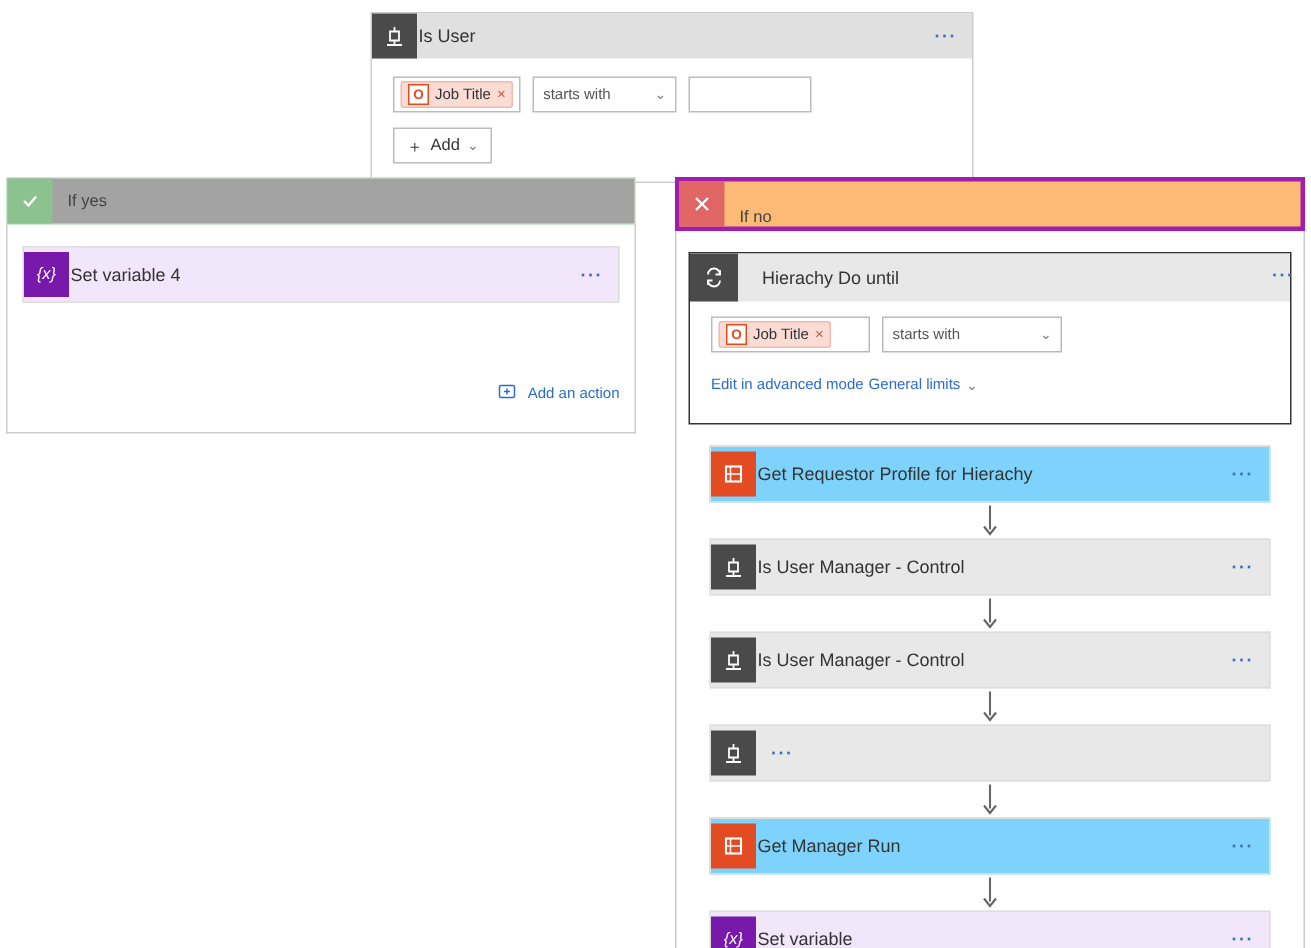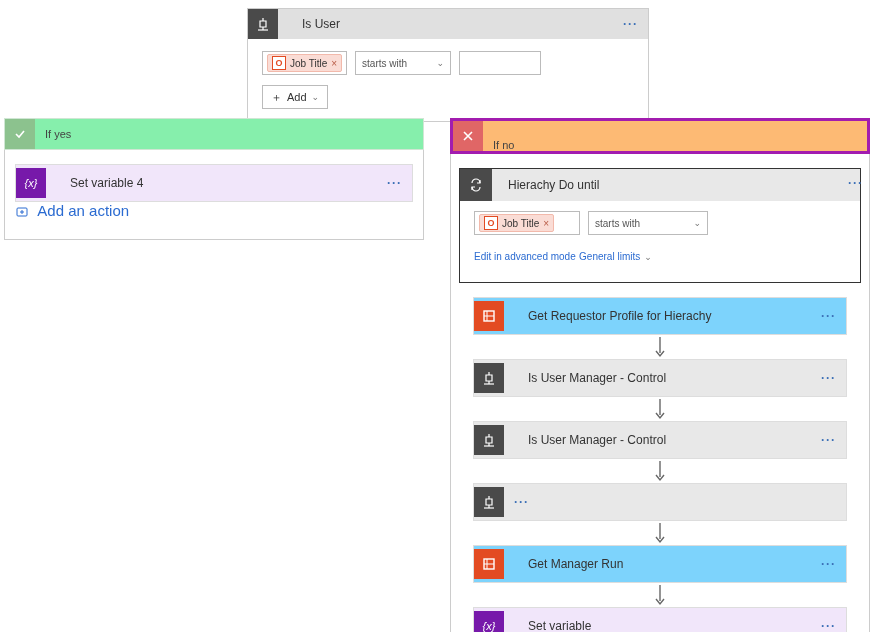--- a/index.html
+++ b/index.html
@@ -3,46 +3,46 @@
 <meta charset="utf-8">
 <style>
 html,body{margin:0;padding:0;font-family:"Segoe UI",Arial,sans-serif;font-size:12px;color:#333;background:#fff}
 .canvas{position:relative;width:874px;height:632px;margin:0 auto;overflow:hidden}
 .top-card{position:absolute;left:247px;top:8px;width:400px;border:1px solid #ccc;background:#fff}
 .top-header{display:flex;align-items:center;background:#e0e0e0;height:30px}
 .icon-box{width:30px;height:30px;display:flex;align-items:center;justify-content:center;flex:none}
 .icon-dark{background:#4a4a4a;color:#fff}
 .icon-orange{background:#e34b22;color:#fff}
 .icon-purple{background:#7719aa;color:#fff}
-.title{flex:1;padding-left:24px;font-size:12px}
+.title{flex:1;padding-left:1px;font-size:12px}
 .dots{padding:0 10px;color:#3b6fb6;letter-spacing:1px;font-weight:bold;cursor:pointer}
 .cond-row{padding:12px 14px 10px 14px;display:flex;gap:8px;flex-wrap:wrap}
 .pill-box{border:1px solid #bbb;height:22px;display:flex;align-items:center;padding:0 4px;background:#fff}
 .jobtitle{display:inline-flex;align-items:center;gap:4px;background:#fadcd5;border:1px solid #f2b9ab;border-radius:2px;height:16px;padding:0 4px;font-size:10px}
 .jobtitle .sq{width:12px;height:12px;background:#fff;border:1px solid #e34b22;display:inline-flex;align-items:center;justify-content:center;color:#e34b22;font-size:9px;font-weight:bold}
 .select{border:1px solid #bbb;height:22px;min-width:82px;display:flex;align-items:center;justify-content:space-between;padding:0 6px;font-size:10px;color:#555;background:#fff}
 .chev{font-size:9px;color:#777}
 .valbox{border:1px solid #bbb;height:22px;min-width:80px;background:#fff}
 .addrow{padding:0 14px 12px 14px}
 .addbtn{border:1px solid #bbb;height:22px;display:inline-flex;align-items:center;gap:5px;padding:0 8px;font-size:11px;background:#fff;cursor:pointer}
 .branches{position:absolute;top:118px;left:4px;right:4px;display:flex;gap:26px}
 .col{flex:1;min-width:0}
-.yes-head{background:#86efac;border:1px solid #d0e6d4;height:30px;display:flex;align-items:center}
+.yes-head{background:#a3a3a3;border:1px solid #d0e6d4;height:30px;display:flex;align-items:center}
 .no-head{background:#fdba74;border:3px solid #a21caf;height:30px;display:flex;align-items:flex-end}
 .hmark{width:30px;height:30px;display:flex;align-items:center;justify-content:center;color:#fff}
 .yes-mark{background:#8cc28e}
 .no-mark{background:#e06666}
 .hlabel{padding-left:10px;font-size:11px;color:#444}
 .col-body{border:1px solid #ccc;border-top:none;background:#fff;padding:14px 10px 20px 10px}
 .action-bar{display:flex;align-items:center;height:36px;border:1px solid #ddd}
 .action-bar .title{font-size:12px}
 .lav{background:#f1e6fa}
 .ora{background:#7dd3fc}
 .gry{background:#e8e8e8}
-.addaction{text-align:left;color:#2b6bd1;font-size:15px;cursor:pointer}
+.addaction{text-align:right;color:#2b6bd1;font-size:10px;margin-top:52px;cursor:pointer}
 .addaction svg{vertical-align:-3px;margin-right:5px}
 .loop-card{border:1px solid #333;background:#fff}
 .loop-head{display:flex;align-items:center;height:32px;background:#e8e8e8}
 .loop-head .icon-box{background:#4a4a4a;color:#fff;height:32px;width:32px}
 .loop-body{padding:10px 14px 12px 14px}
 .loop-row1{display:flex;gap:8px;margin-bottom:8px}
 .link{color:#2b6bd1;font-size:10px;margin:8px 0;cursor:pointer;display:inline-flex;align-items:center;gap:4px}
 .steps{margin:14px 14px 0 14px}
 .arrow{display:flex;justify-content:center;height:24px}
 .outerdots{position:absolute;color:#3b6fb6;letter-spacing:1px;font-weight:bold;cursor:pointer}

